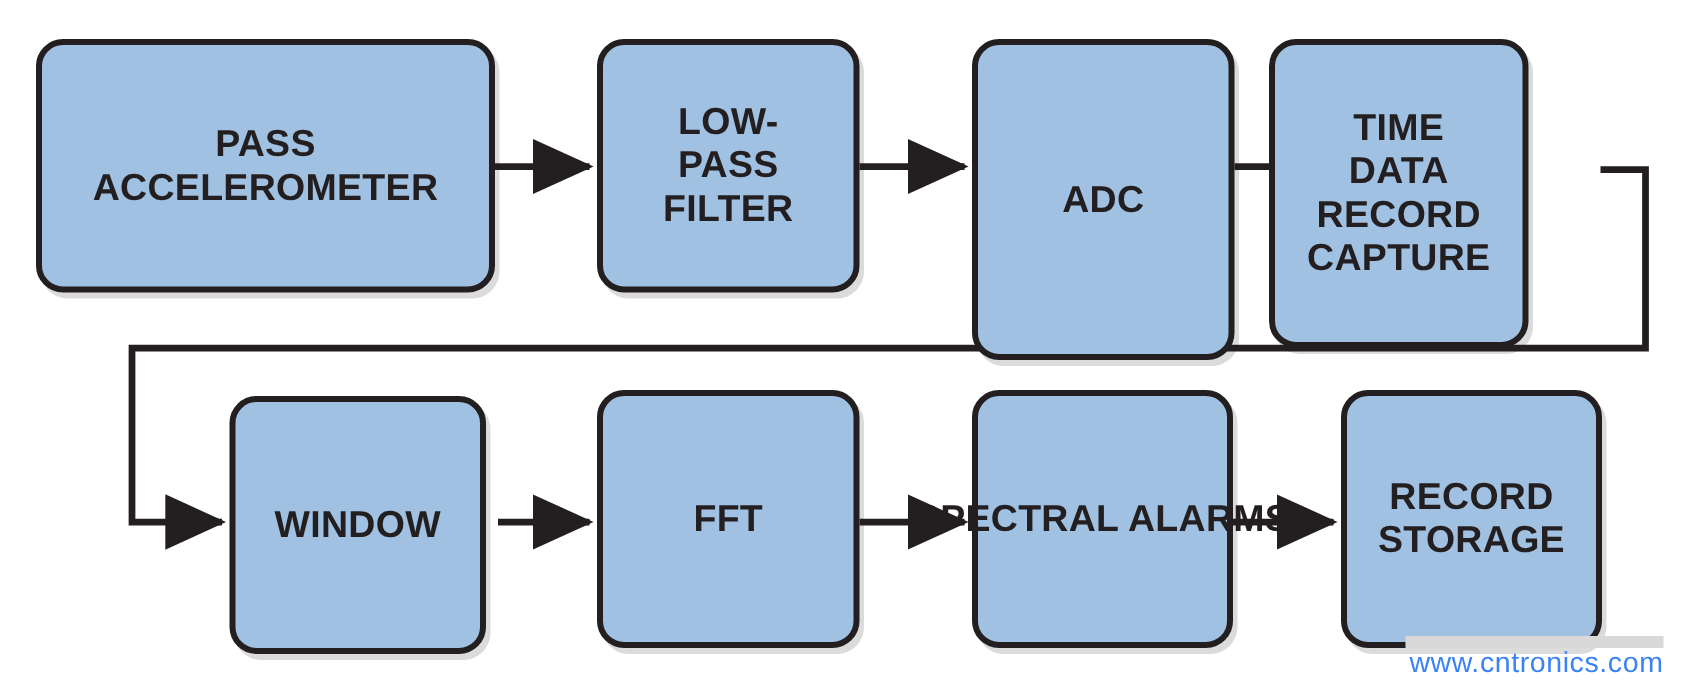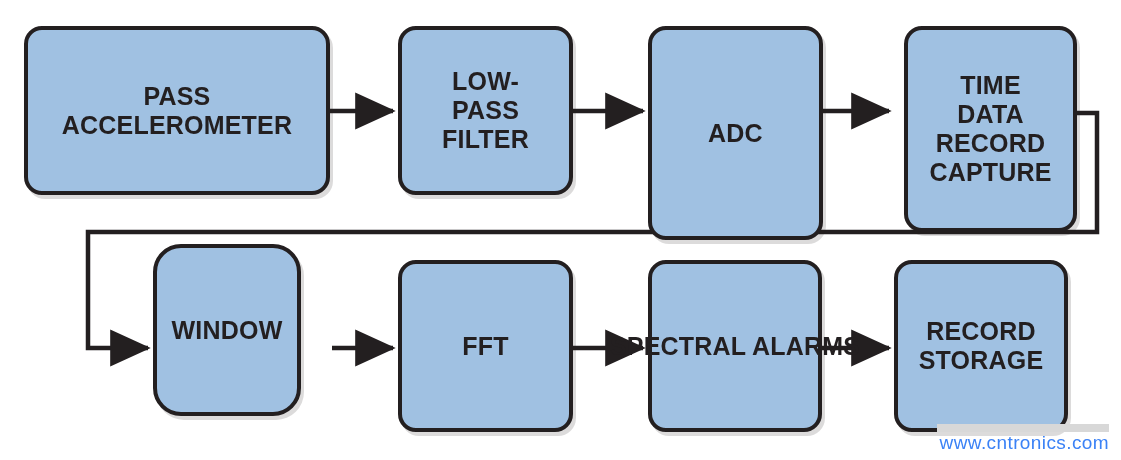--- a/index.html
+++ b/index.html
@@ -104,28 +104,28 @@
   <div class="node" style="left:398px; top:26px; width:175px; height:169px;">
     <span class="label">LOW-
 PASS
 FILTER</span>
   </div>
 
   <div class="node" style="left:648px; top:26px; width:175px; height:214px;">
     <span class="label">ADC</span>
   </div>
 
-  <div class="node" style="left:904px; top:26px; width:173px; height:206px;">
+  <div class="node" style="left:846px; top:26px; width:173px; height:206px;">
     <span class="label">TIME
 DATA
 RECORD
 CAPTURE</span>
   </div>
 
-  <div class="node" style="left:153px; top:244px; width:148px; height:172px;border-radius:28px;">
+  <div class="node" style="left:153px; top:264px; width:171px; height:172px;">
     <span class="label">WINDOW</span>
   </div>
 
   <div class="node" style="left:398px; top:260px; width:175px; height:172px;">
     <span class="label">FFT</span>
   </div>
 
   <div class="node wide-text" style="left:648px; top:260px; width:174px; height:172px;">
     <span class="label">SPECTRAL
 ALARMS</span>

